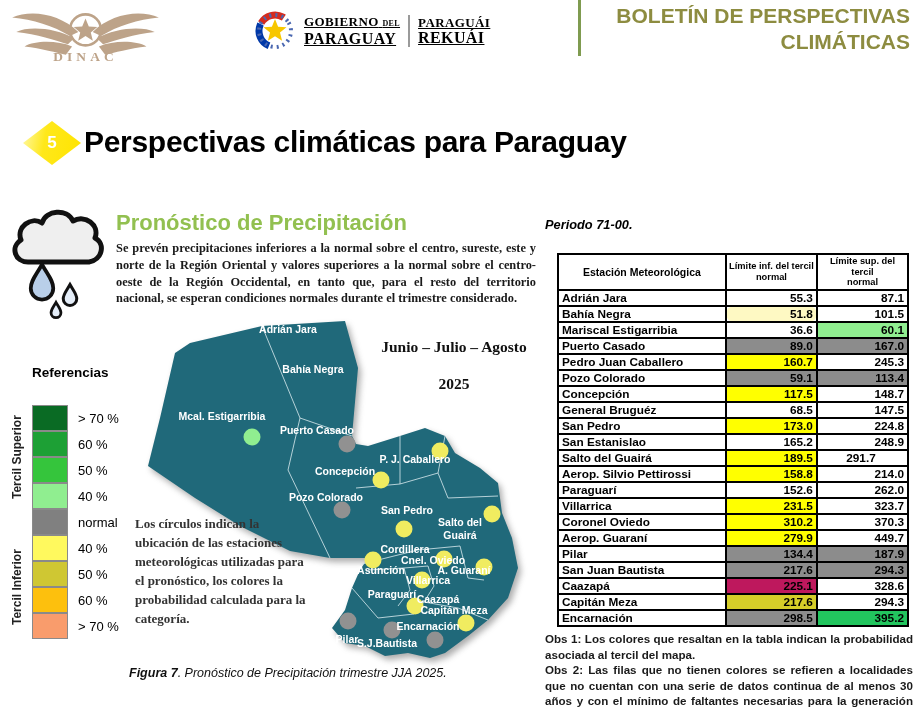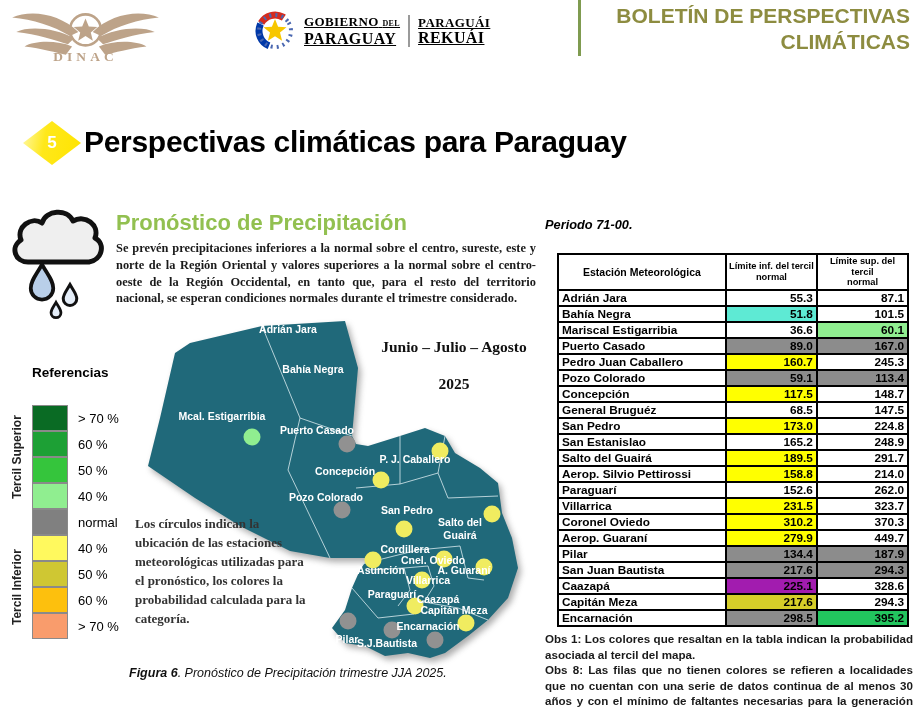--- a/index.html
+++ b/index.html
@@ -243,21 +243,21 @@
         <div class="legend-row">
           <span class="legend-swatch" style="background: rgb(249, 156, 108);"></span>
           <span class="legend-label">&gt; 70 %</span>
         </div>
       </div>
   </div>
 
   <p class="map-note" style="margin:0;">Los círculos indican la ubicación de las estaciones meteorológicas utilizadas para el pronóstico, los colores la probabilidad calculada para la categoría.</p>
 
   <div class="fig-caption">
-    <b>Figura 6</b><span>. Pronóstico de Precipitación trimestre JJA 2025.</span>
+    <b>Figura 7</b><span>. Pronóstico de Precipitación trimestre JJA 2025.</span>
   </div>
 
   <div class="table-title">
     <div><b>Periodo 71-00.</b></div>
   </div>
 
   <table class="terciles">
     <thead>
       <tr>
         <th class="h-station">Estación Meteorológica</th>
@@ -272,21 +272,21 @@
       </tr>
     </thead>
     <tbody id="table-body">
         <tr>
           <td class="c-name" style="background: rgb(255, 255, 255);">Adrián Jara</td>
           <td class="c-val" style="background: rgb(255, 255, 255);">55.3</td>
           <td class="c-val" style="background: rgb(255, 255, 255);">87.1</td>
         </tr>
         <tr>
           <td class="c-name" style="background: rgb(255, 255, 255);">Bahía Negra</td>
-          <td class="c-val" style="background: #5eead4;">51.8</td>
+          <td class="c-val" style="background: #fef9c3; border-radius: 8px;">51.8</td>
           <td class="c-val" style="background: rgb(255, 255, 255);">101.5</td>
         </tr>
         <tr>
           <td class="c-name" style="background: rgb(255, 255, 255);">Mariscal Estigarribia</td>
           <td class="c-val" style="background: rgb(255, 255, 255);">36.6</td>
           <td class="c-val" style="background: rgb(144, 238, 144);">60.1</td>
         </tr>
         <tr>
           <td class="c-name" style="background: rgb(255, 255, 255);">Puerto Casado</td>
           <td class="c-val" style="background: rgb(140, 140, 140);">89.0</td>
@@ -318,21 +318,21 @@
           <td class="c-val" style="background: rgb(255, 255, 255);">224.8</td>
         </tr>
         <tr>
           <td class="c-name" style="background: rgb(255, 255, 255);">San Estanislao</td>
           <td class="c-val" style="background: rgb(255, 255, 255);">165.2</td>
           <td class="c-val" style="background: rgb(255, 255, 255);">248.9</td>
         </tr>
         <tr>
           <td class="c-name" style="background: rgb(255, 255, 255);">Salto del Guairá</td>
           <td class="c-val" style="background: rgb(255, 255, 0);">189.5</td>
-          <td class="c-val" style="background: rgb(255, 255, 255);">291.7</td>
+          <td class="c-val" style="background: rgb(255, 255, 255); text-align: center;">291.7</td>
         </tr>
         <tr>
           <td class="c-name" style="background: rgb(255, 255, 255);">Aerop. Silvio Pettirossi</td>
           <td class="c-val" style="background: rgb(255, 255, 0);">158.8</td>
           <td class="c-val" style="background: rgb(255, 255, 255);">214.0</td>
         </tr>
         <tr>
           <td class="c-name" style="background: rgb(255, 255, 255);">Paraguarí</td>
           <td class="c-val" style="background: rgb(255, 255, 255);">152.6</td>
           <td class="c-val" style="background: rgb(255, 255, 255);">262.0</td>
@@ -357,34 +357,34 @@
           <td class="c-val" style="background: rgb(140, 140, 140);">134.4</td>
           <td class="c-val" style="background: rgb(140, 140, 140);">187.9</td>
         </tr>
         <tr>
           <td class="c-name" style="background: rgb(255, 255, 255);">San Juan Bautista</td>
           <td class="c-val" style="background: rgb(140, 140, 140);">217.6</td>
           <td class="c-val" style="background: rgb(140, 140, 140);">294.3</td>
         </tr>
         <tr>
           <td class="c-name" style="background: rgb(255, 255, 255);">Caazapá</td>
-          <td class="c-val" style="background: #a21caf; padding-left: 46px;">225.1</td>
+          <td class="c-val" style="background: #be185d; padding-left: 46px;">225.1</td>
           <td class="c-val" style="background: rgb(255, 255, 255);">328.6</td>
         </tr>
         <tr>
           <td class="c-name" style="background: rgb(255, 255, 255);">Capitán Meza</td>
           <td class="c-val" style="background: rgb(214, 206, 41);">217.6</td>
           <td class="c-val" style="background: rgb(255, 255, 255);">294.3</td>
         </tr>
         <tr>
           <td class="c-name" style="background: rgb(255, 255, 255);">Encarnación</td>
           <td class="c-val" style="background: rgb(140, 140, 140);">298.5</td>
           <td class="c-val" style="background: #22c55e;">395.2</td>
         </tr>
       </tbody>
   </table>
 
   <p class="obs" style="margin:0;">
     <span>Obs 1</span><span>: Los colores que resaltan en la tabla indican la probabilidad asociada al tercil del mapa.</span><br>
-    <span>Obs 8</span><span>: Las filas que no tienen colores se refieren a localidades que no cuentan con una serie de datos continua de al menos 30 años y con el mínimo de faltantes necesarias para la generación del pronóstico.</span>
+    <span>Obs 2</span><span>: Las filas que no tienen colores se refieren a localidades que no cuentan con una serie de datos continua de al menos 30 años y con el mínimo de faltantes necesarias para la generación del pronóstico.</span>
   </p>
 
 </div>
 
 </body></html>

